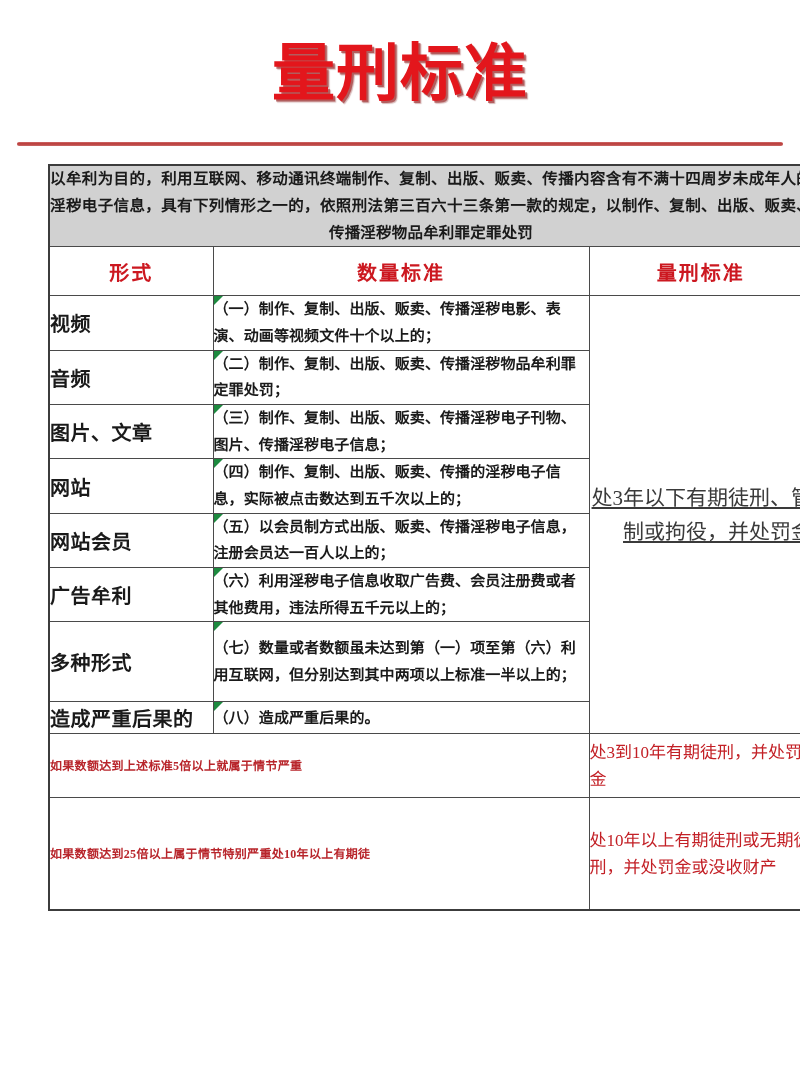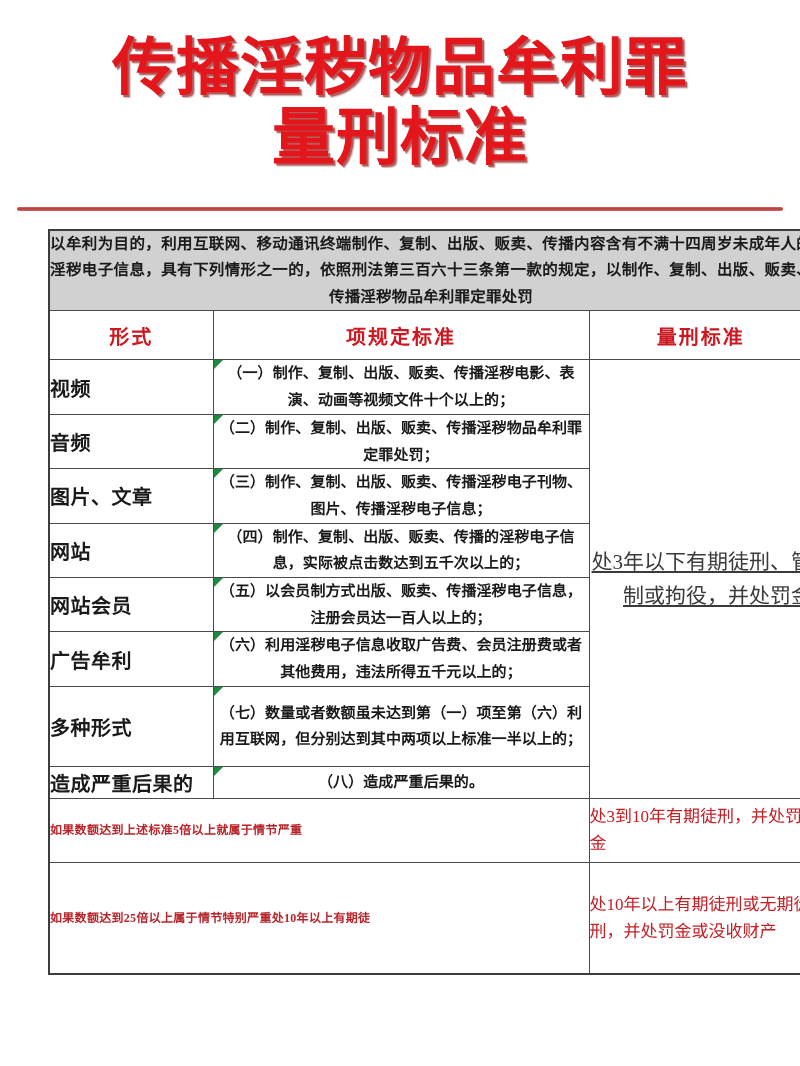--- a/index.html
+++ b/index.html
@@ -103,21 +103,20 @@
   }
 
   .qty-cell {
     position: relative;
     padding: 7px 8px 7px 10px;
     font-size: 15px;
     line-height: 1.78;
     color: #1a1a1a;
     font-weight: 700;
     letter-spacing: 0.1px;
-    text-align: center;
   }
   .note-marker {
     position: absolute;
     top: 0; left: 0;
     width: 0; height: 0;
     border-top: 9px solid #1d8a3f;
     border-right: 9px solid transparent;
     pointer-events: none;
   }
 
@@ -158,21 +157,20 @@
   .h-row-ad      { height: 52px; }
   .h-row-multi   { height: 80px; }
   .h-row-result  { height: 32px; margin-left: 33px; }
   .h-row-sev1    { height: 64px; }
   .h-row-sev2    { height: 112px; }
 </style>
 </head>
 <body>
 
 <div class="title-block">
-  <div class="title-line title-line-1">传播淫秽物品牟利罪</div>
   <div class="title-line title-line-2">量刑标准</div>
 </div>
 
 <div class="divider-wrap">
   <div class="divider"></div>
 </div>
 
 <div class="table-wrap">
   <table class="sheet">
     <colgroup>
@@ -183,21 +181,21 @@
     <tbody>
 
       <tr>
         <td class="intro-cell" colspan="3">
           <div class="intro-text">以牟利为目的，利用互联网、移动通讯终端制作、复制、出版、贩卖、传播内容含有不满十四周岁未成年人的淫秽电子信息，具有下列情形之一的，依照刑法第三百六十三条第一款的规定，以制作、复制、出版、贩卖、传播淫秽物品牟利罪定罪处罚</div>
         </td>
       </tr>
 
       <tr>
         <td class="hdr">形式</td>
-        <td class="hdr">项规定标准</td>
+        <td class="hdr">数量标准</td>
         <td class="hdr">量刑标准</td>
       </tr>
 
       <tr class="h-row-video">
         <td class="form-cell">视频</td>
         <td class="qty-cell">
           <span class="note-marker"></span>
           <span>（一）制作、复制、出版、贩卖、传播淫秽电影、表演、动画等视频文件十个以上的；</span>
         </td>
         <td class="penalty-cell" rowspan="8">处3年以下有期徒刑、管制或拘役，并处罚金</td>

